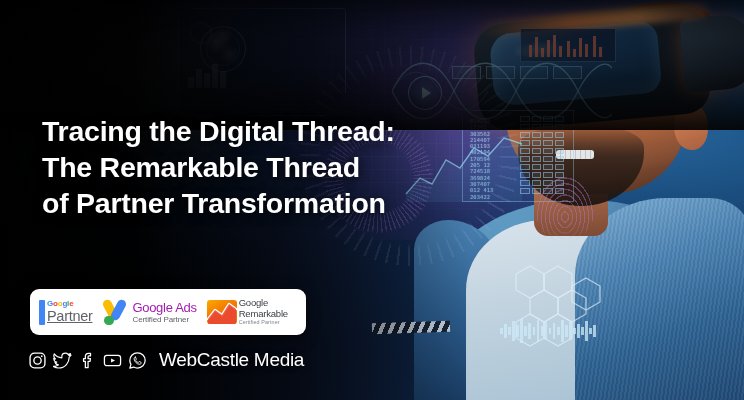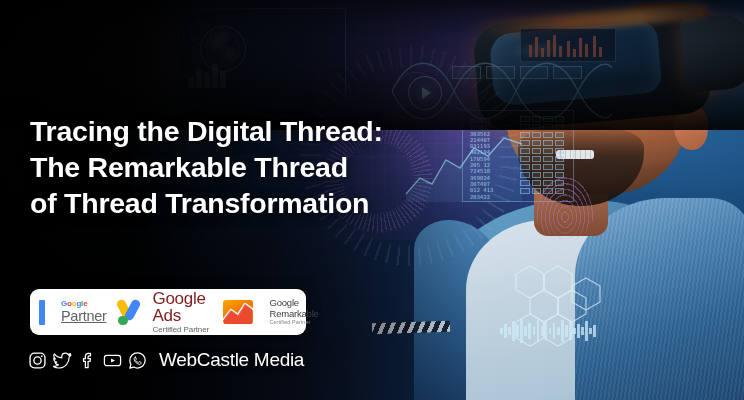--- a/index.html
+++ b/index.html
@@ -330,34 +330,34 @@
   
   .headline {
     position: absolute; left: 30px; top: 113px; width: 430px;
     color: #ffffff;
     font-size: 28.5px;
     font-weight: 700;
     line-height: 36px;
     letter-spacing: -.25px;
     text-shadow: 0 2px 12px rgba(0,0,0,.85);
   }
-  .headline .ln { display: block; white-space: nowrap; }
+  .headline .ln { display: block; white-space: nowrap; margin-left: 12px; }
 
   
   .badgebar {
     position: absolute; left: 30px; top: 289px;
     width: 276px; height: 46px;
     background: #ffffff;
     border-radius: 9px;
     display: flex; align-items: center;
     padding: 0 9px;
     gap: 10px;
     box-shadow: 0 3px 14px rgba(0,0,0,.55);
   }
-  .badge { display: flex; align-items: center; gap: 16px; }
+  .badge { display: flex; align-items: center; gap: 2px; }
 
   .gp-bar { width: 6px; height: 25px; background: #4285F4; border-radius: 1px; }
   .gp-text { display: flex; flex-direction: column; line-height: 1; }
   .gp-google { font-size: 8px; font-weight: 700; letter-spacing: -.2px; }
   .gp-google b { font-weight: 700; }
   .c-blue  { color:#4285F4 } .c-red { color:#EA4335 }
   .c-yellow{ color:#FBBC05 } .c-green{ color:#34A853 }
   .gp-partner { font-size: 14.5px; color: #5F6368; letter-spacing: -.3px; margin-top: 1px; text-decoration: underline; }
 
   .ads-logo { position: relative; width: 28px; height: 26px; }
@@ -367,21 +367,21 @@
   }
   .ads-bar-b {
     position: absolute; left: 12px; top: 0; width: 9px; height: 22px;
     background: #4285F4; border-radius: 4.5px; transform: rotate(28deg); transform-origin: 50% 50%;
   }
   .ads-dot {
     position: absolute; left: 2px; bottom: 0; width: 9.5px; height: 9.5px;
     background: #34A853; border-radius: 50%;
   }
   .ads-text { display: flex; flex-direction: column; line-height: 1; }
-  .ads-title { font-size: 17px; color: #7f1d1d; letter-spacing: -.3px; }
+  .ads-title { font-size: 13px; color: #a21caf; letter-spacing: -.3px; }
   .ads-sub { font-size: 8px; color: #5F6368; margin-top: 2px; letter-spacing: -.1px; }
 
   .ga-logo {
     position: relative; width: 30px; height: 24px;
     background: linear-gradient(150deg, #F9AB00 0%, #F57C00 42%, #E8710A 100%);
     border-radius: 3px; overflow: hidden;
   }
   .ga-logo svg { position: absolute; inset: 0; }
   .ga-text { display: flex; flex-direction: column; line-height: 1; }
   .ga-google { font-size: 9.5px; color: #3C4043; letter-spacing: -.2px; }
@@ -582,21 +582,21 @@
   <div class="art vignette-top"></div>
   <div class="art vignette-left"></div>
   <div class="art vignette-bottom"></div>
 
   <div class="content">
 
 
     <h1 class="headline">
       <span class="ln">Tracing the Digital Thread:</span>
       <span class="ln">The Remarkable Thread</span>
-      <span class="ln">of Thread Transformation</span>
+      <span class="ln">of Partner Transformation</span>
     </h1>
 
     <div class="badgebar">
 
       <div class="badge">
         <span class="gp-bar"></span>
         <span class="gp-text">
           <span class="gp-google"><b class="c-blue">G</b><b class="c-red">o</b><b class="c-yellow">o</b><b class="c-blue">g</b><b class="c-green">l</b><b class="c-red">e</b></span>
           <span class="gp-partner">Partner</span>
         </span>

